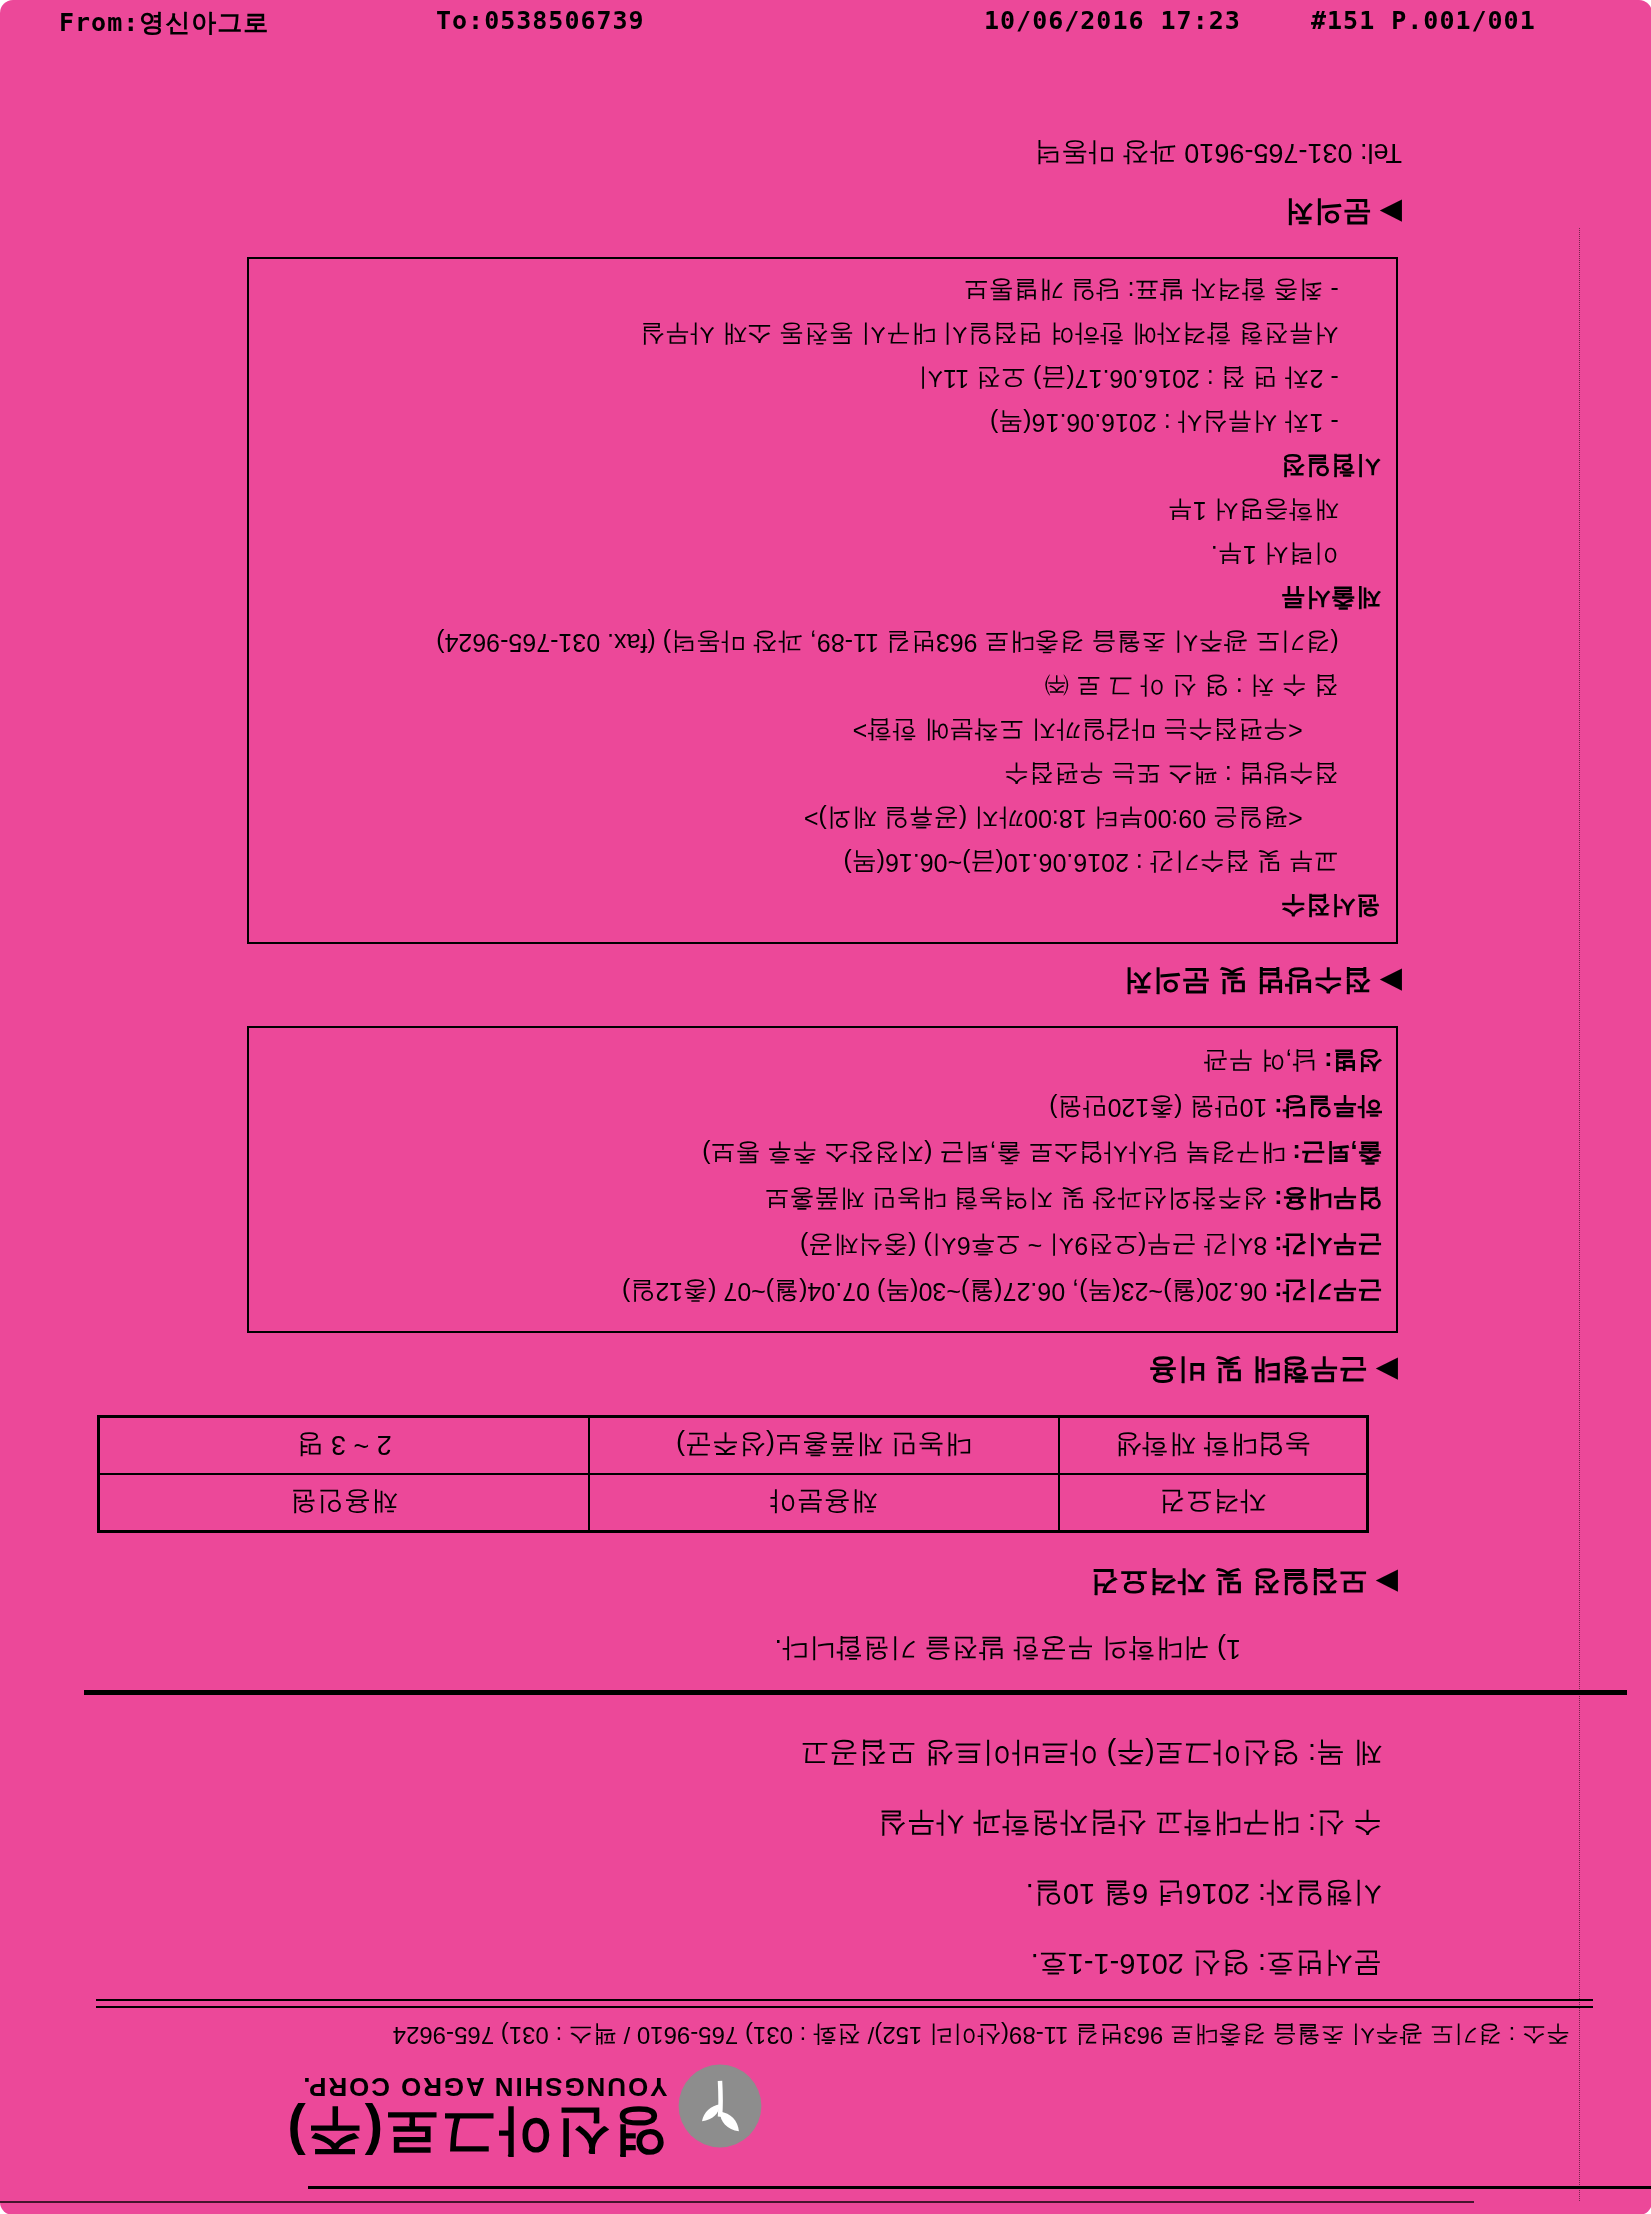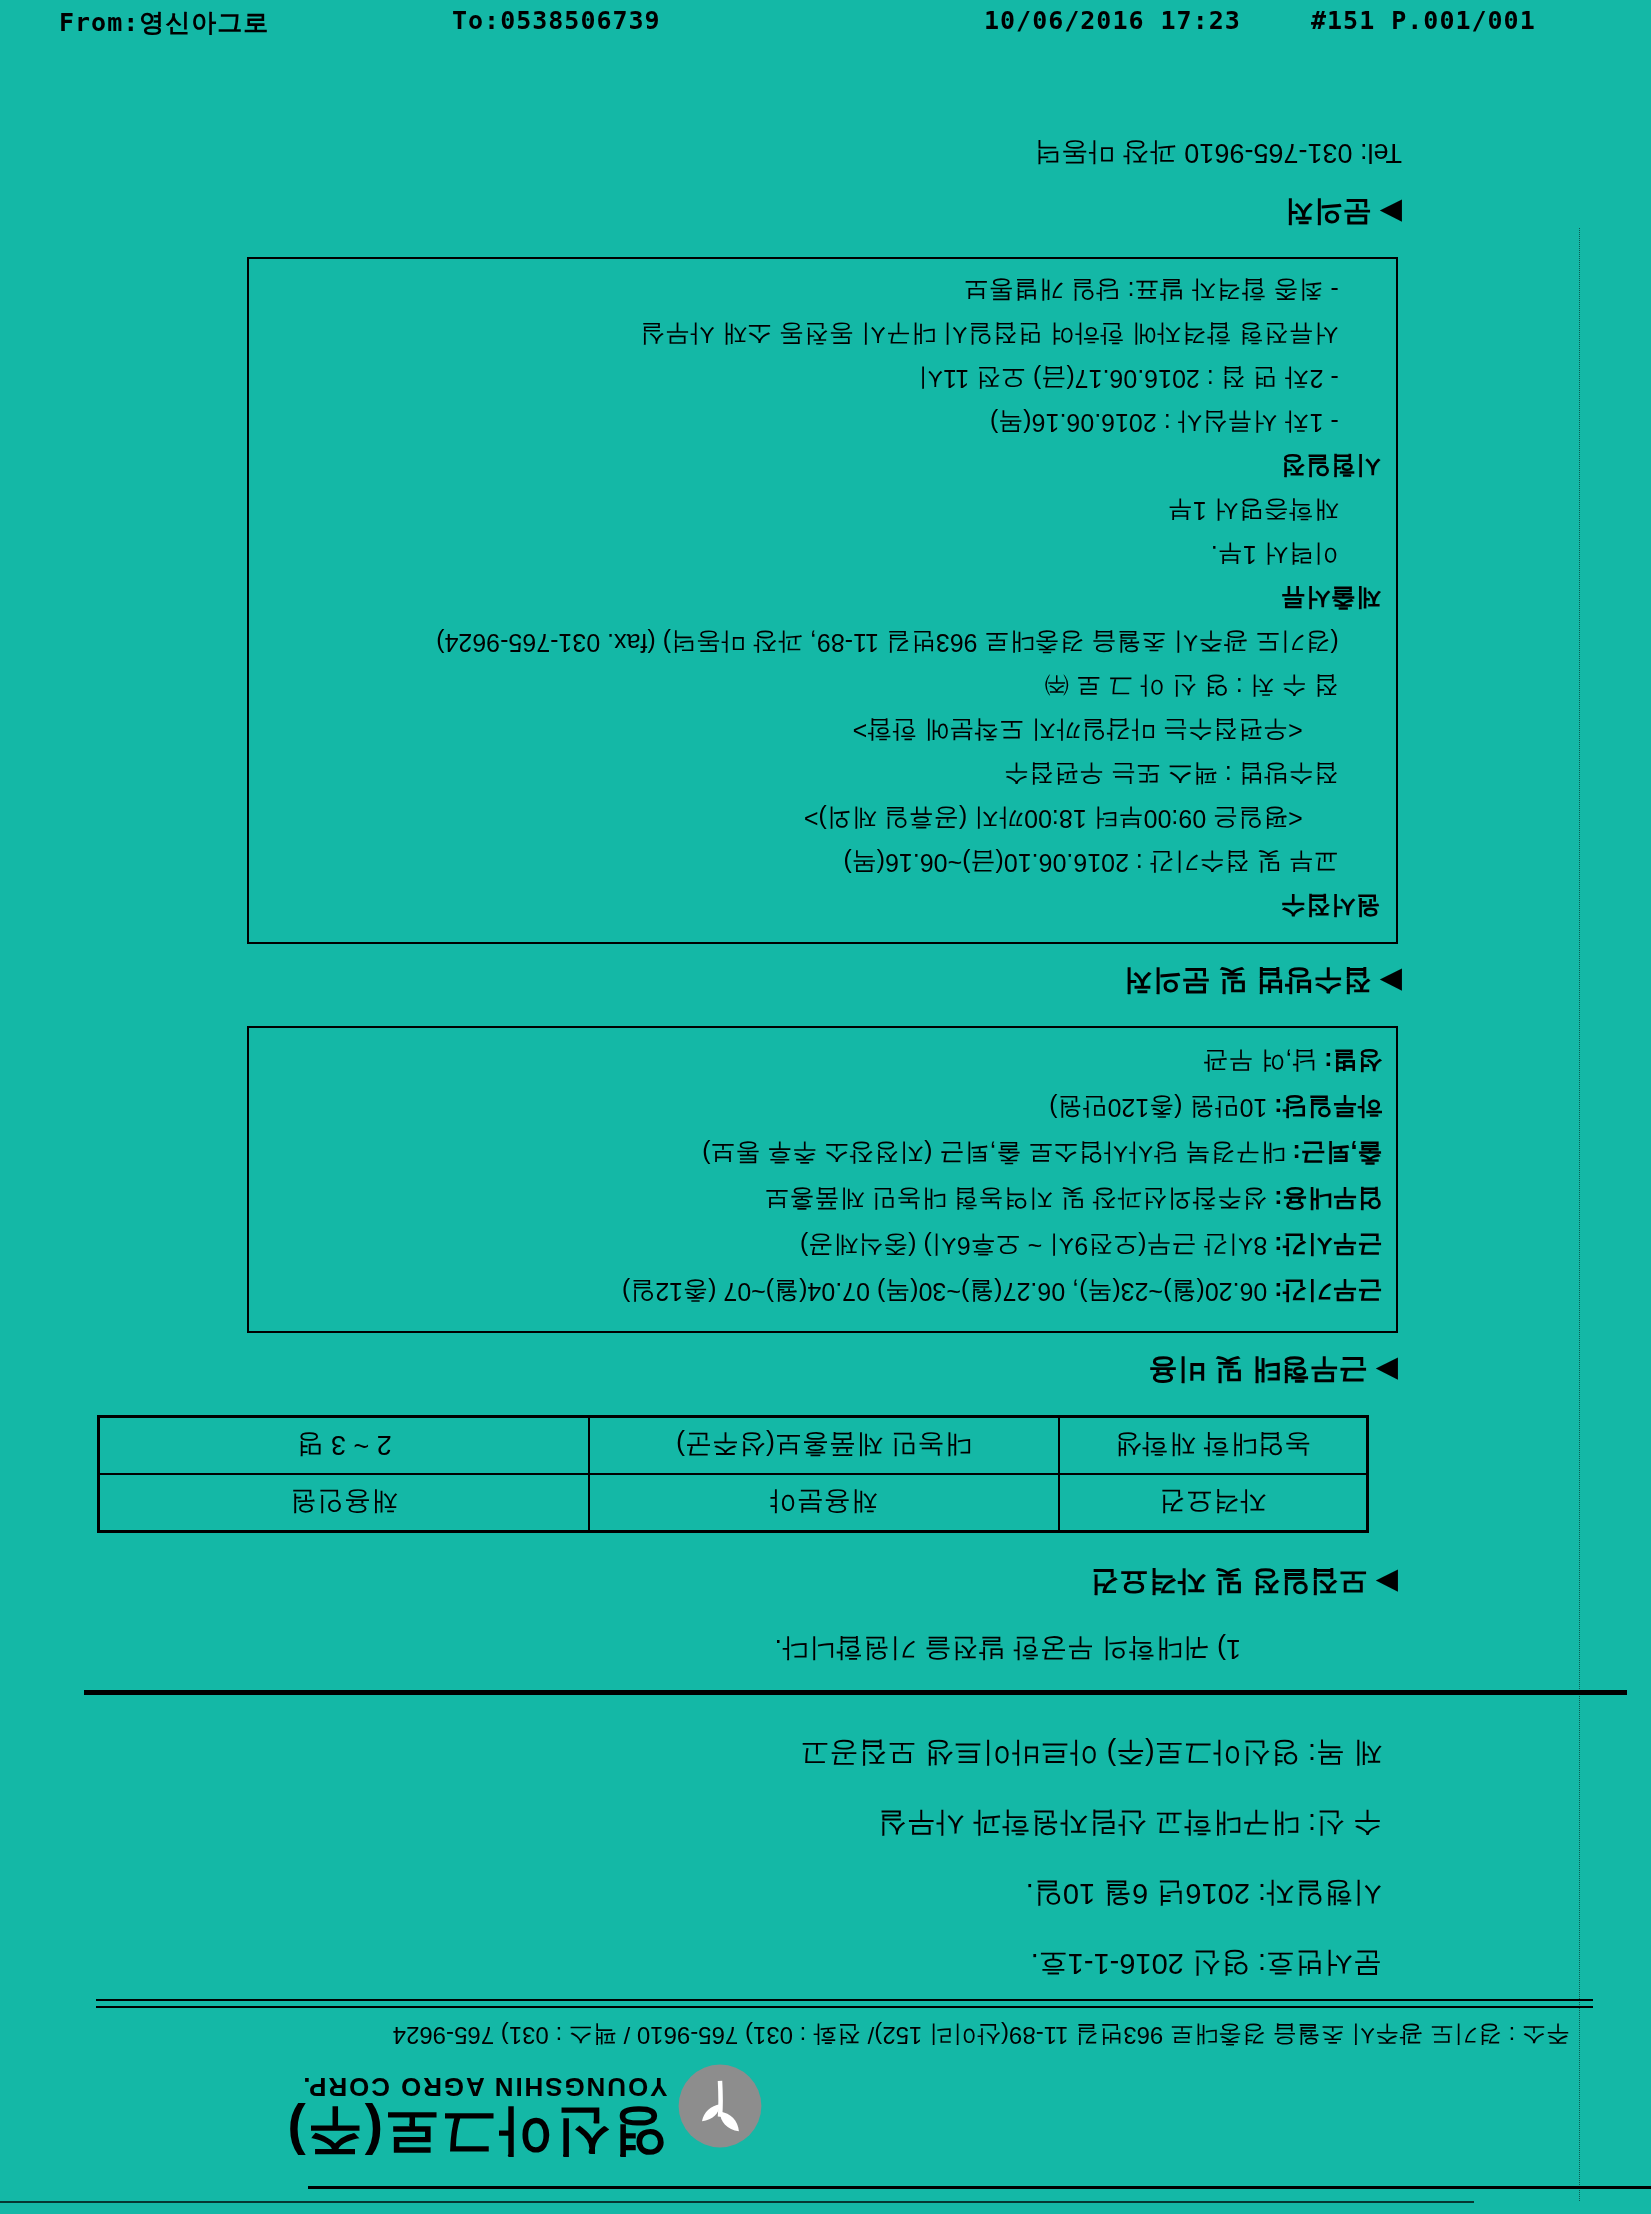--- a/index.html
+++ b/index.html
@@ -1,29 +1,29 @@
 <!DOCTYPE html>
 <html><head>
 <meta charset="utf-8">
 <style>
   html,body { margin:0; padding:0; }
   body {
     width:1652px; height:2215px; background:#ffffff; position:relative;
     font-family:"Liberation Sans","DejaVu Sans",sans-serif; color:#000;
     overflow:hidden;
   }
-  .page { position:absolute; inset:0; background:#14b8a6; overflow:hidden; }
+  .page { position:absolute; inset:0; background:#ec4899; overflow:hidden;border-radius:13px; }
 
   
   .fax-header span {
     position:absolute; top:5.7px; font-family:"DejaVu Sans Mono",monospace;
     font-weight:bold; font-size:25px; letter-spacing:1px; white-space:nowrap;
   }
   .fx-from { left:59px; }
-  .fx-to   { left:452px; }
+  .fx-to   { left:436px; }
   .fx-dt   { left:984px; }
   .fx-pg   { left:1311px;text-align:right; }
 
   
   .doc {
     position:absolute; left:0; top:122px; width:1652px; height:2080px;
     transform:rotate(180deg);
   }
   .doc * { white-space:nowrap; }
 

